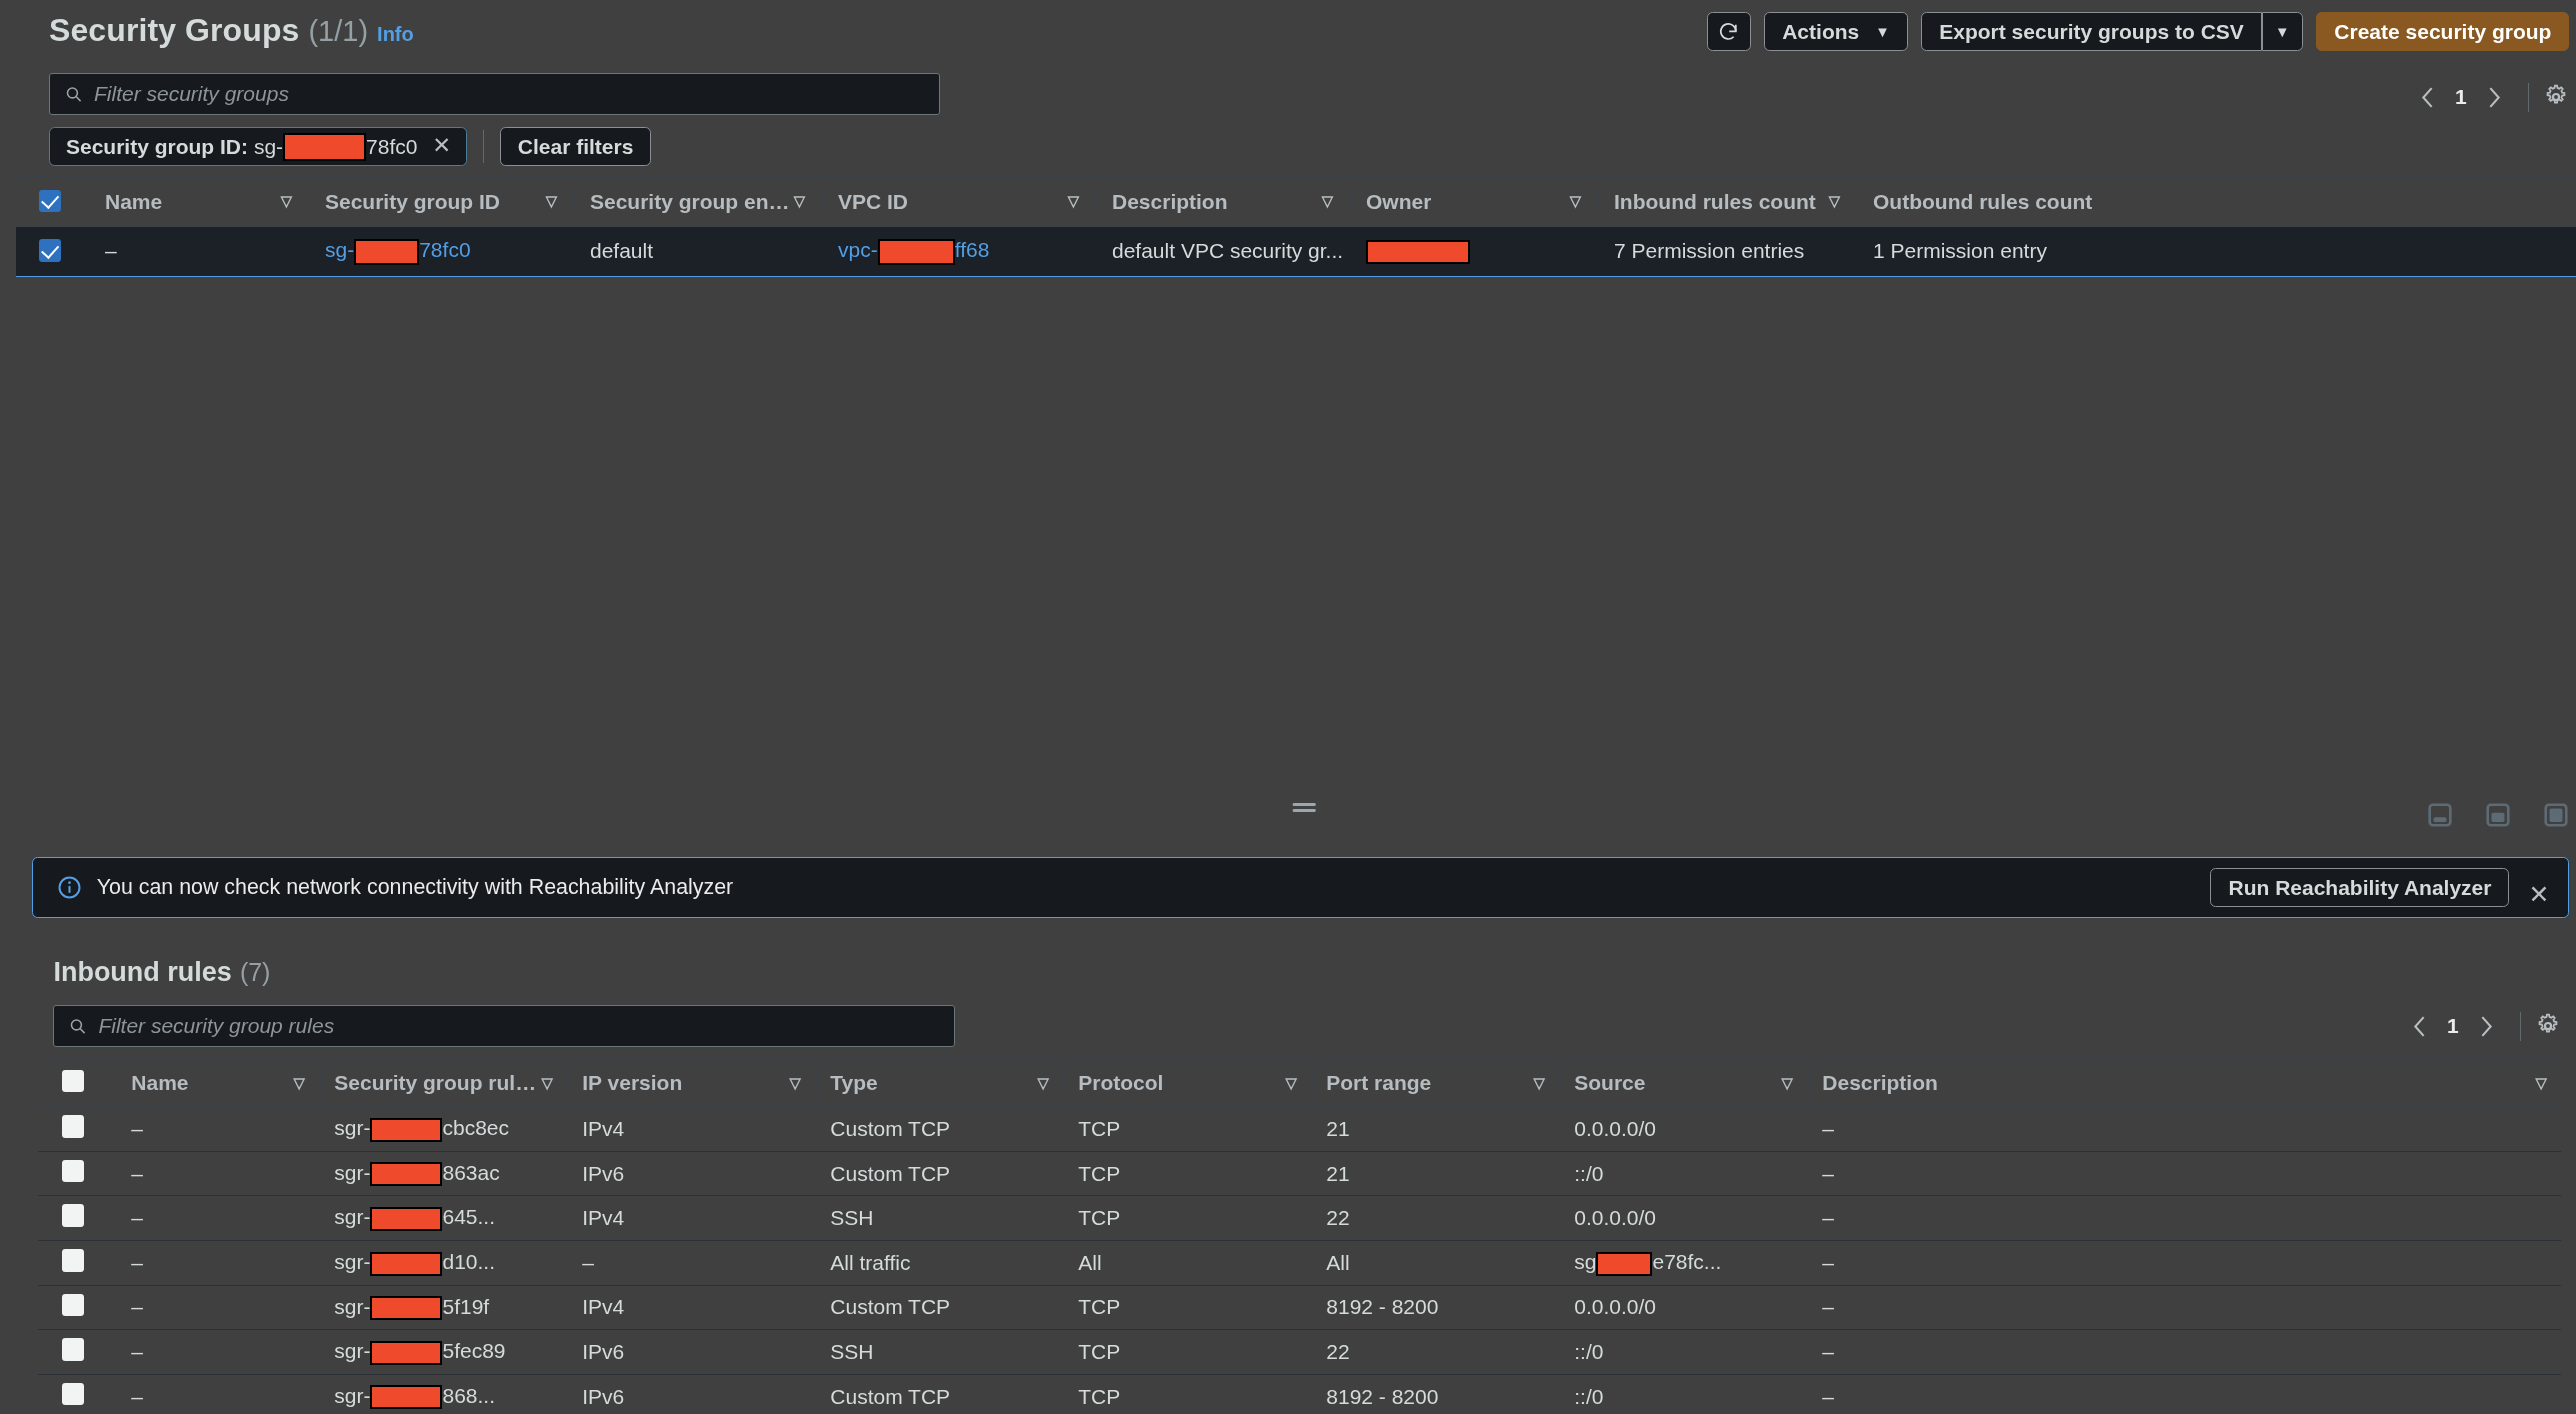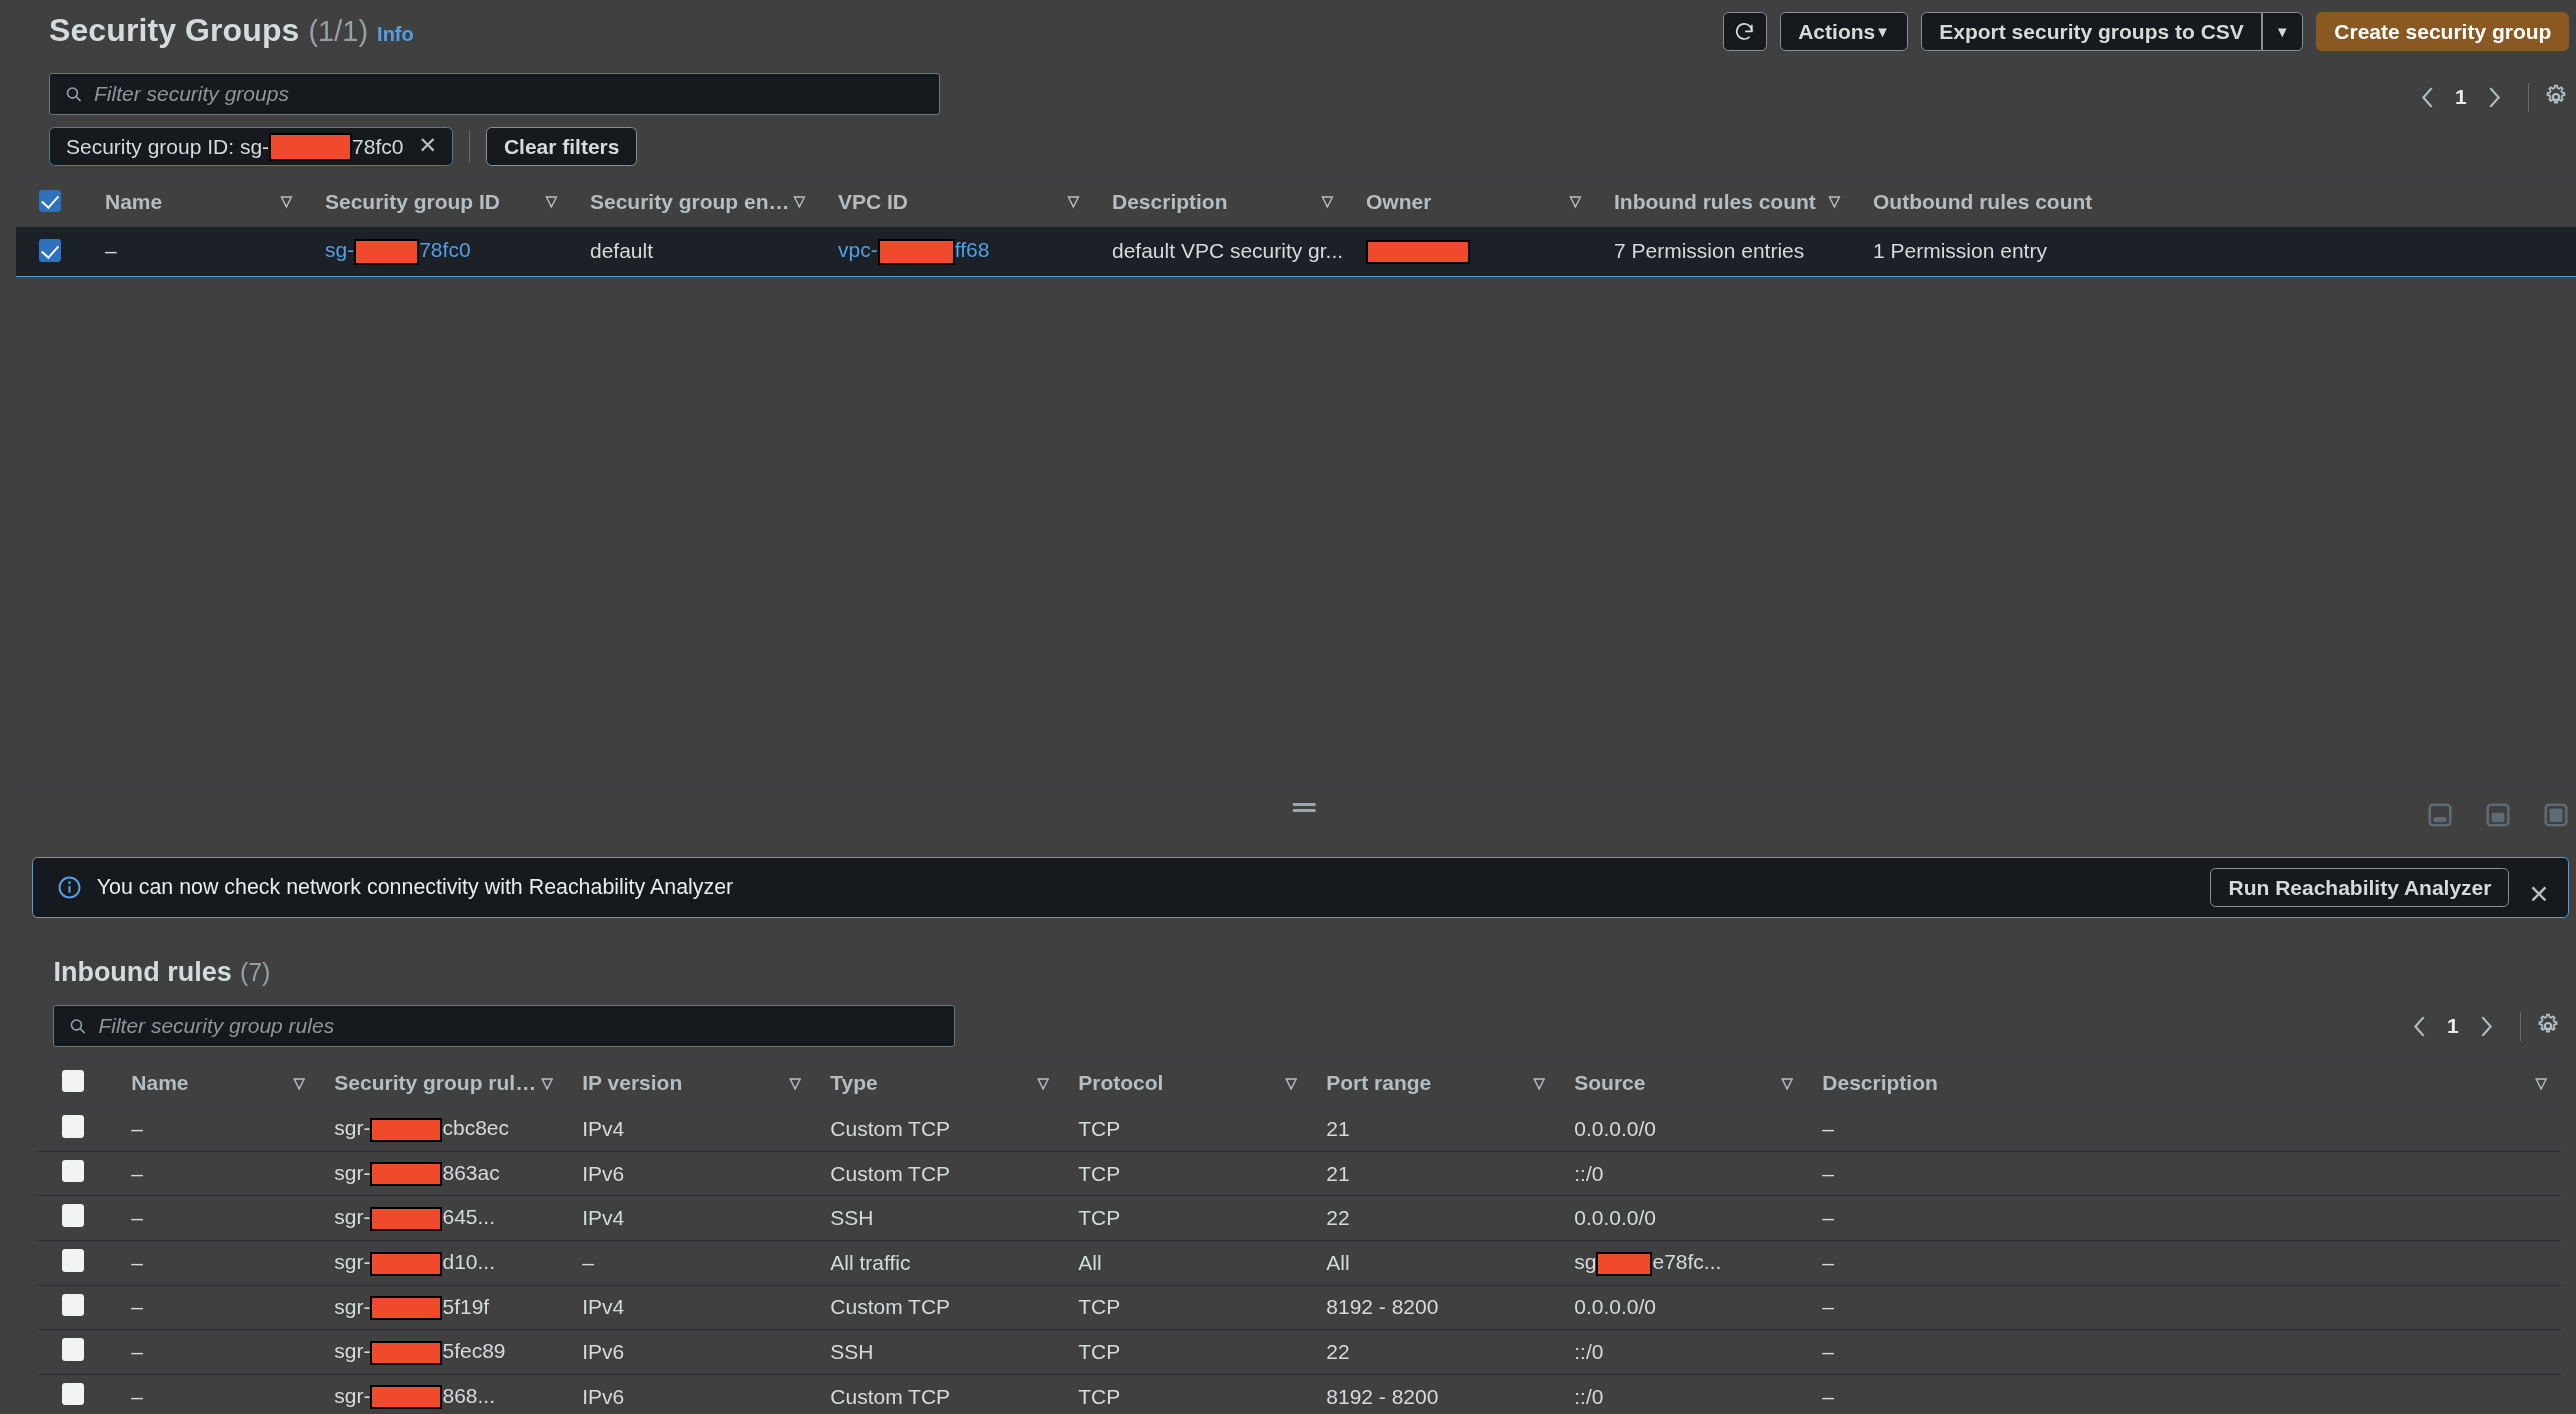--- a/index.html
+++ b/index.html
@@ -35,21 +35,21 @@
     border-radius: 5.6px;
     font-size: 21px;
     font-weight: bold;
     font-family: "Liberation Sans", sans-serif;
     padding: 0 17px;
     height: 39px;
     line-height: 37px;
     box-sizing: border-box;
     cursor: pointer;
     white-space: nowrap;
-    display: inline-flex; align-items: center; justify-content: center; gap: 0;
+    display: inline-flex; align-items: center; justify-content: center; gap: 16px;
   }
   .btn-icon-only { width: 44px; padding: 0; }
   .btn-primary {
     background: #8a5921;
     border-color: #8a5921;
     color: #ffffff;
   }
   .split-btn { display: flex; }
   .split-btn .btn:first-child { border-top-right-radius: 0; border-bottom-right-radius: 0; border-right-width: 0.6px; }
   .split-btn .btn:last-child { border-top-left-radius: 0; border-bottom-left-radius: 0; border-left-width: 0.6px; width: 41px; padding: 0; }
@@ -84,21 +84,21 @@
     display: inline-flex; align-items: center; gap: 12.4px;
     border: 1.1px solid #4a7d96;
     border-radius: 5.6px;
     height: 39px;
     padding: 0 14.7px 0 16px;
     box-sizing: border-box;
     background: #16191d;
     font-size: 21px;
     cursor: pointer;
   }
-  .token-label { font-weight: normal; color: #d5dbdb; white-space: nowrap; }
+  .token-label { font-weight: bold; color: #d5dbdb; white-space: nowrap; }
   .token-value { color: #d5dbdb; white-space: nowrap; display: inline-flex; align-items: center; }
   .token-x { font-size: 22.6px; color: #b8bfc2; line-height: 1; margin-left: 2.3px; }
   .token-divider { width: 1.1px; height: 33px; background: #5f6b6d; margin: 0 16px; }
 
   
   .redact {
     display: inline-block;
     background: #ef4a2b;
     border: 2.3px solid #000000;
     vertical-align: middle;

